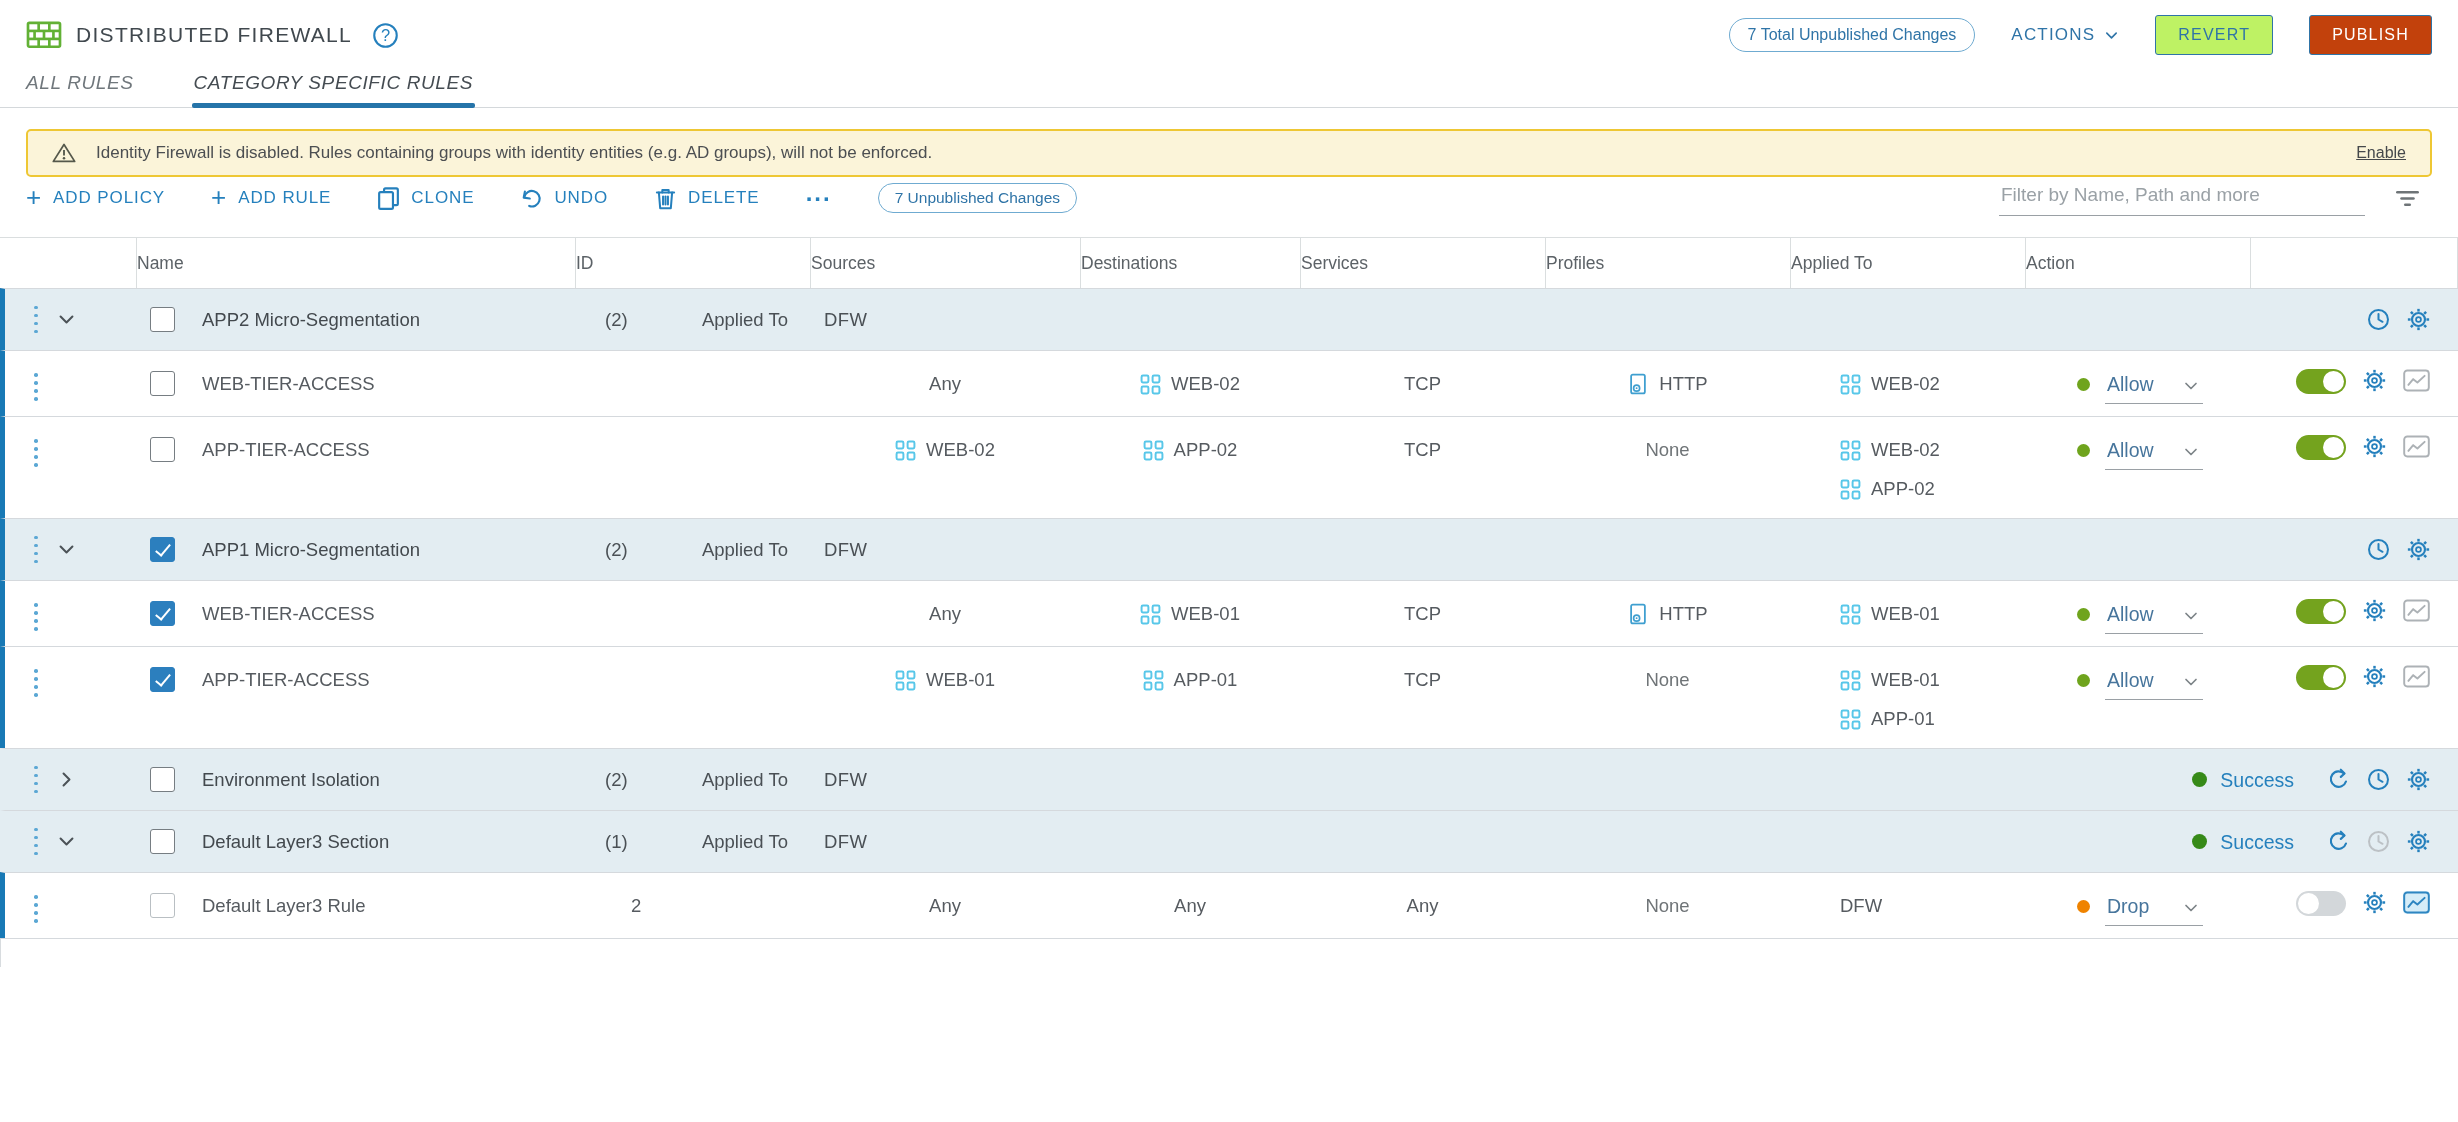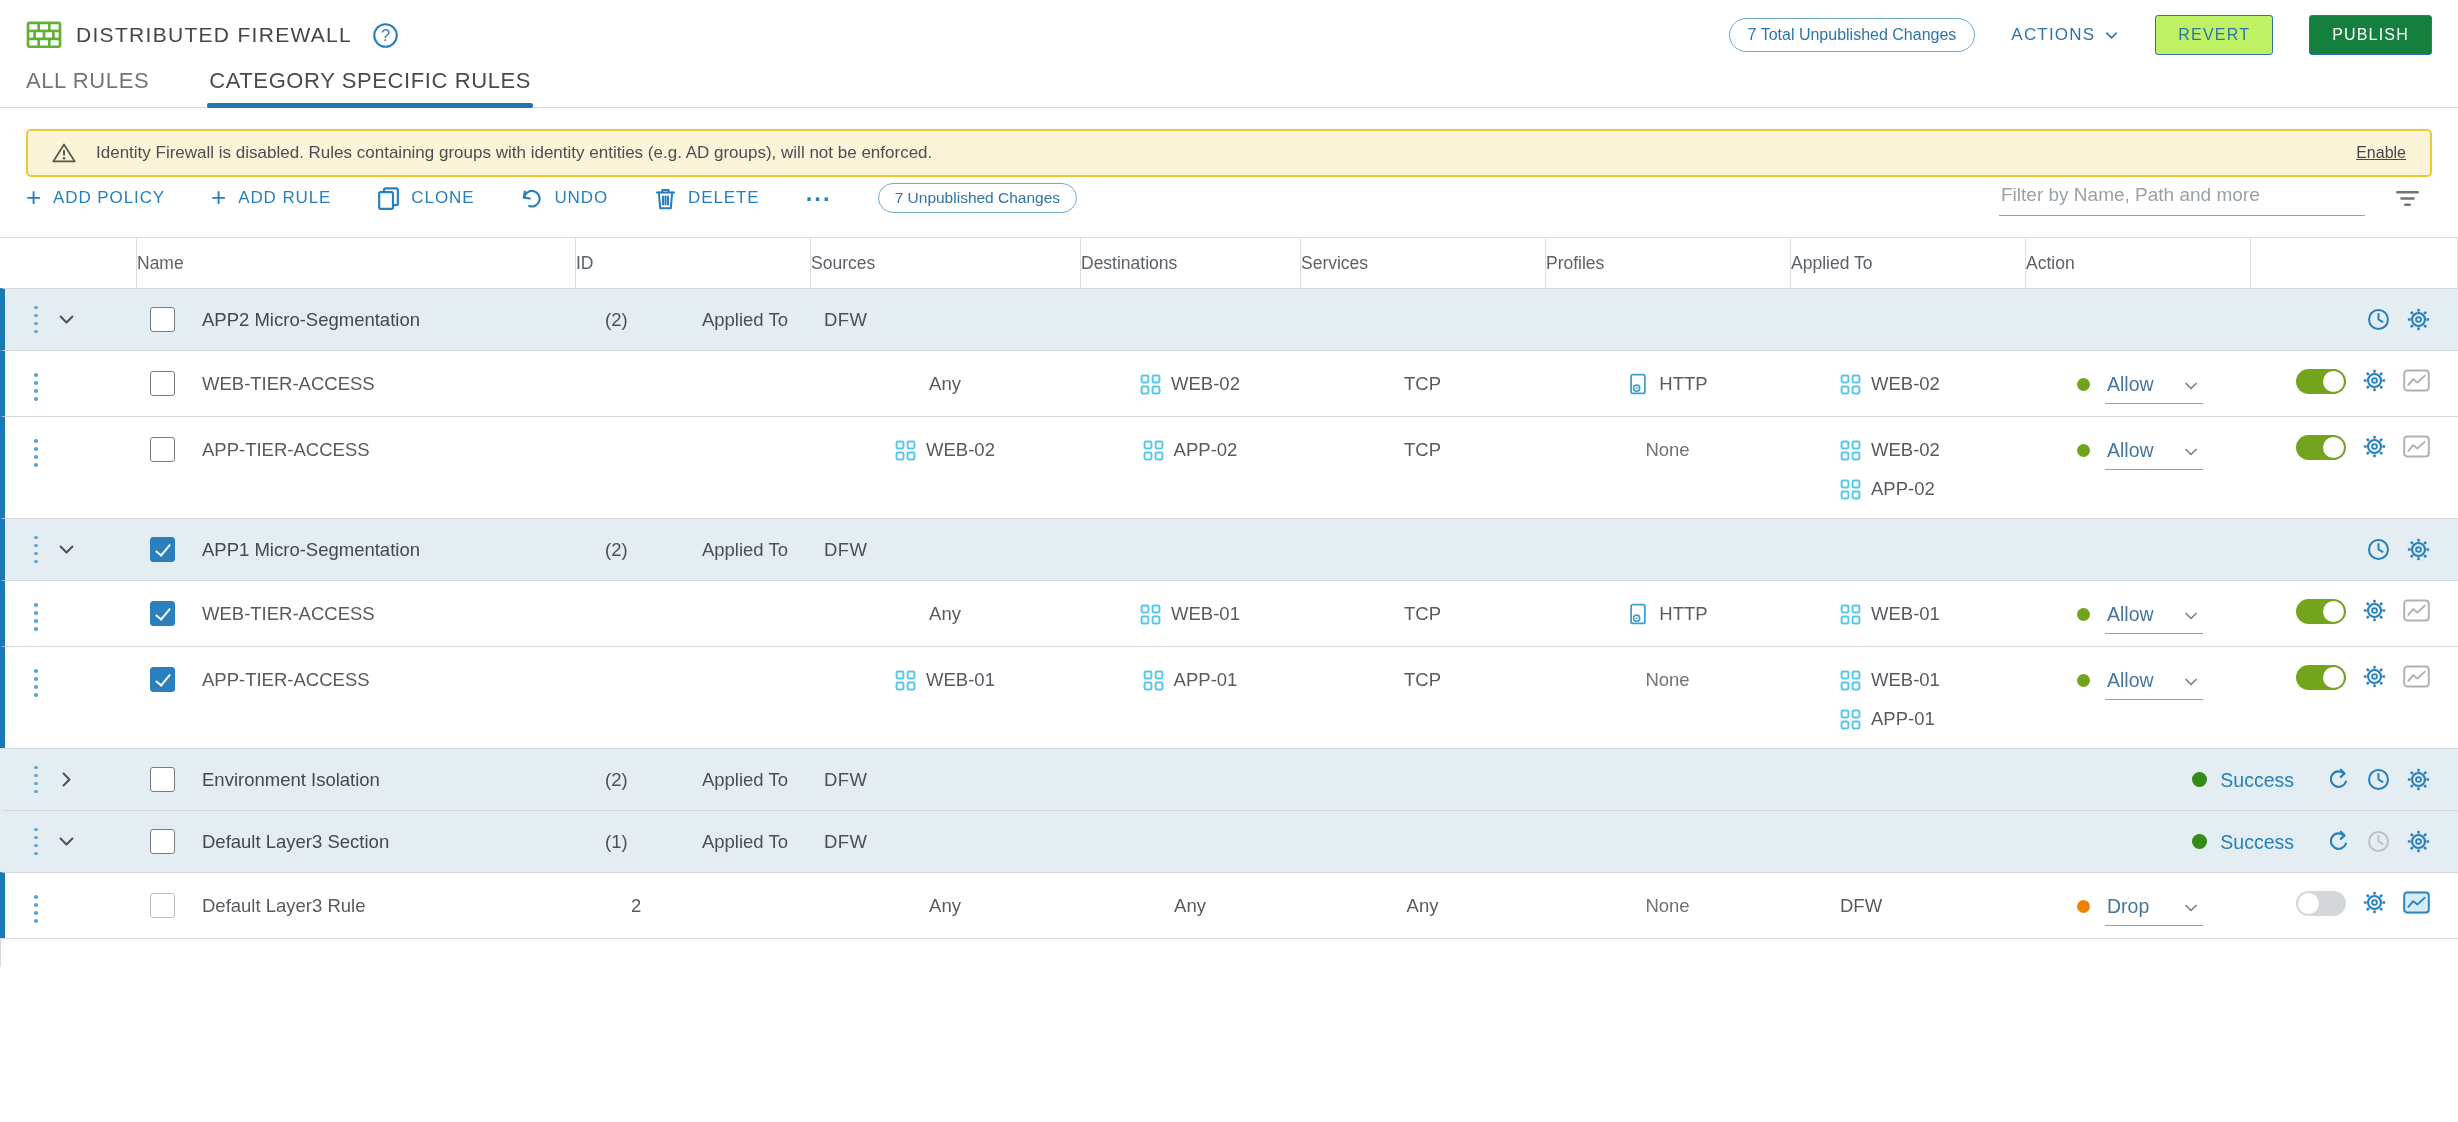--- a/index.html
+++ b/index.html
@@ -11,25 +11,25 @@
   .top{display:flex;align-items:center;height:64px;padding:6px 26px 0;box-sizing:border-box;}
   .fw-icon{color:#62b135;width:36px;height:32px;}
   .page-title{font-size:21px;color:#40484e;letter-spacing:1.3px;margin:0 20px 0 14px;font-weight:400;}
   .help{color:#2580bd;width:27px;height:27px;}
   .top-right{margin-left:auto;display:flex;align-items:center;gap:36px;}
   .pill{border:1.5px solid #6fabd1;color:#2f74a7;border-radius:18px;padding:7px 18px;font-size:16px;white-space:nowrap;}
   .actions{color:#2f74a7;font-size:17px;letter-spacing:1.2px;display:flex;align-items:center;gap:9px;cursor:pointer;}
   .caret-sm{width:15px;height:15px;color:#2f74a7;}
   .btn{font-size:16px;letter-spacing:1.2px;padding:10px 22px;border-radius:3px;cursor:pointer;font-family:inherit;}
   .btn.outline{border:1.5px solid #2f74a7;color:#2f74a7;background:#bef264;}
-  .btn.primary{border:1.5px solid #2f74a7;color:#fff;background:#15803d;}
+  .btn.primary{border:1.5px solid #2f74a7;color:#fff;background:#c2410c;}
 
   
   .tabs{display:flex;gap:60px;padding:4px 26px 0;border-bottom:1px solid #d4d8db;align-items:flex-end;height:44px;box-sizing:border-box;}
-  .tab{font-size:22px;color:#70777c;letter-spacing:0.6px;padding-bottom:13px;position:relative;cursor:pointer;white-space:nowrap;}
+  .tab{font-size:19px;color:#70777c;letter-spacing:0.6px;padding-bottom:13px;position:relative;cursor:pointer;white-space:nowrap;font-style:italic;}
   .tab.active{color:#454c52;}
   .tab.active::after{content:"";position:absolute;left:-2px;right:-2px;bottom:-1px;height:5px;background:#2574a9;border-radius:2px;}
 
   
   .banner{margin:21px 26px 0;background:#fbf4d9;border:2px solid #eec734;border-radius:5px;display:flex;align-items:center;
           padding:11px 24px;gap:20px;font-size:17px;color:#4c4f52;box-sizing:border-box;}
   .warn-icon{width:24px;height:22px;color:#55584b;flex:none;}
   .enable{margin-left:auto;text-decoration:underline;color:#45484b;font-size:16px;cursor:pointer;}
 
   

